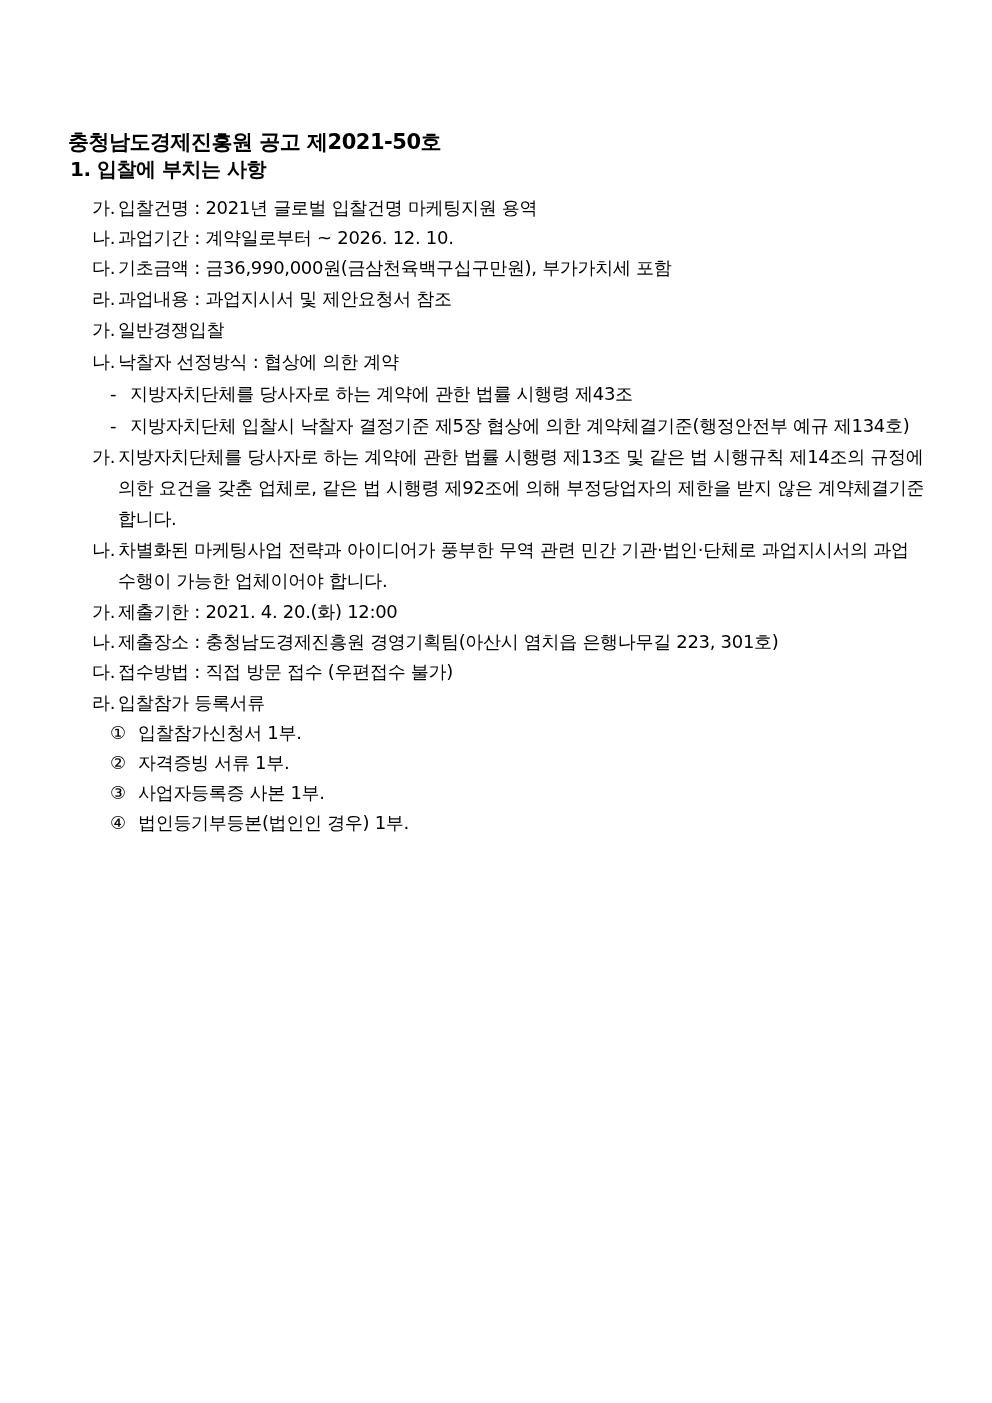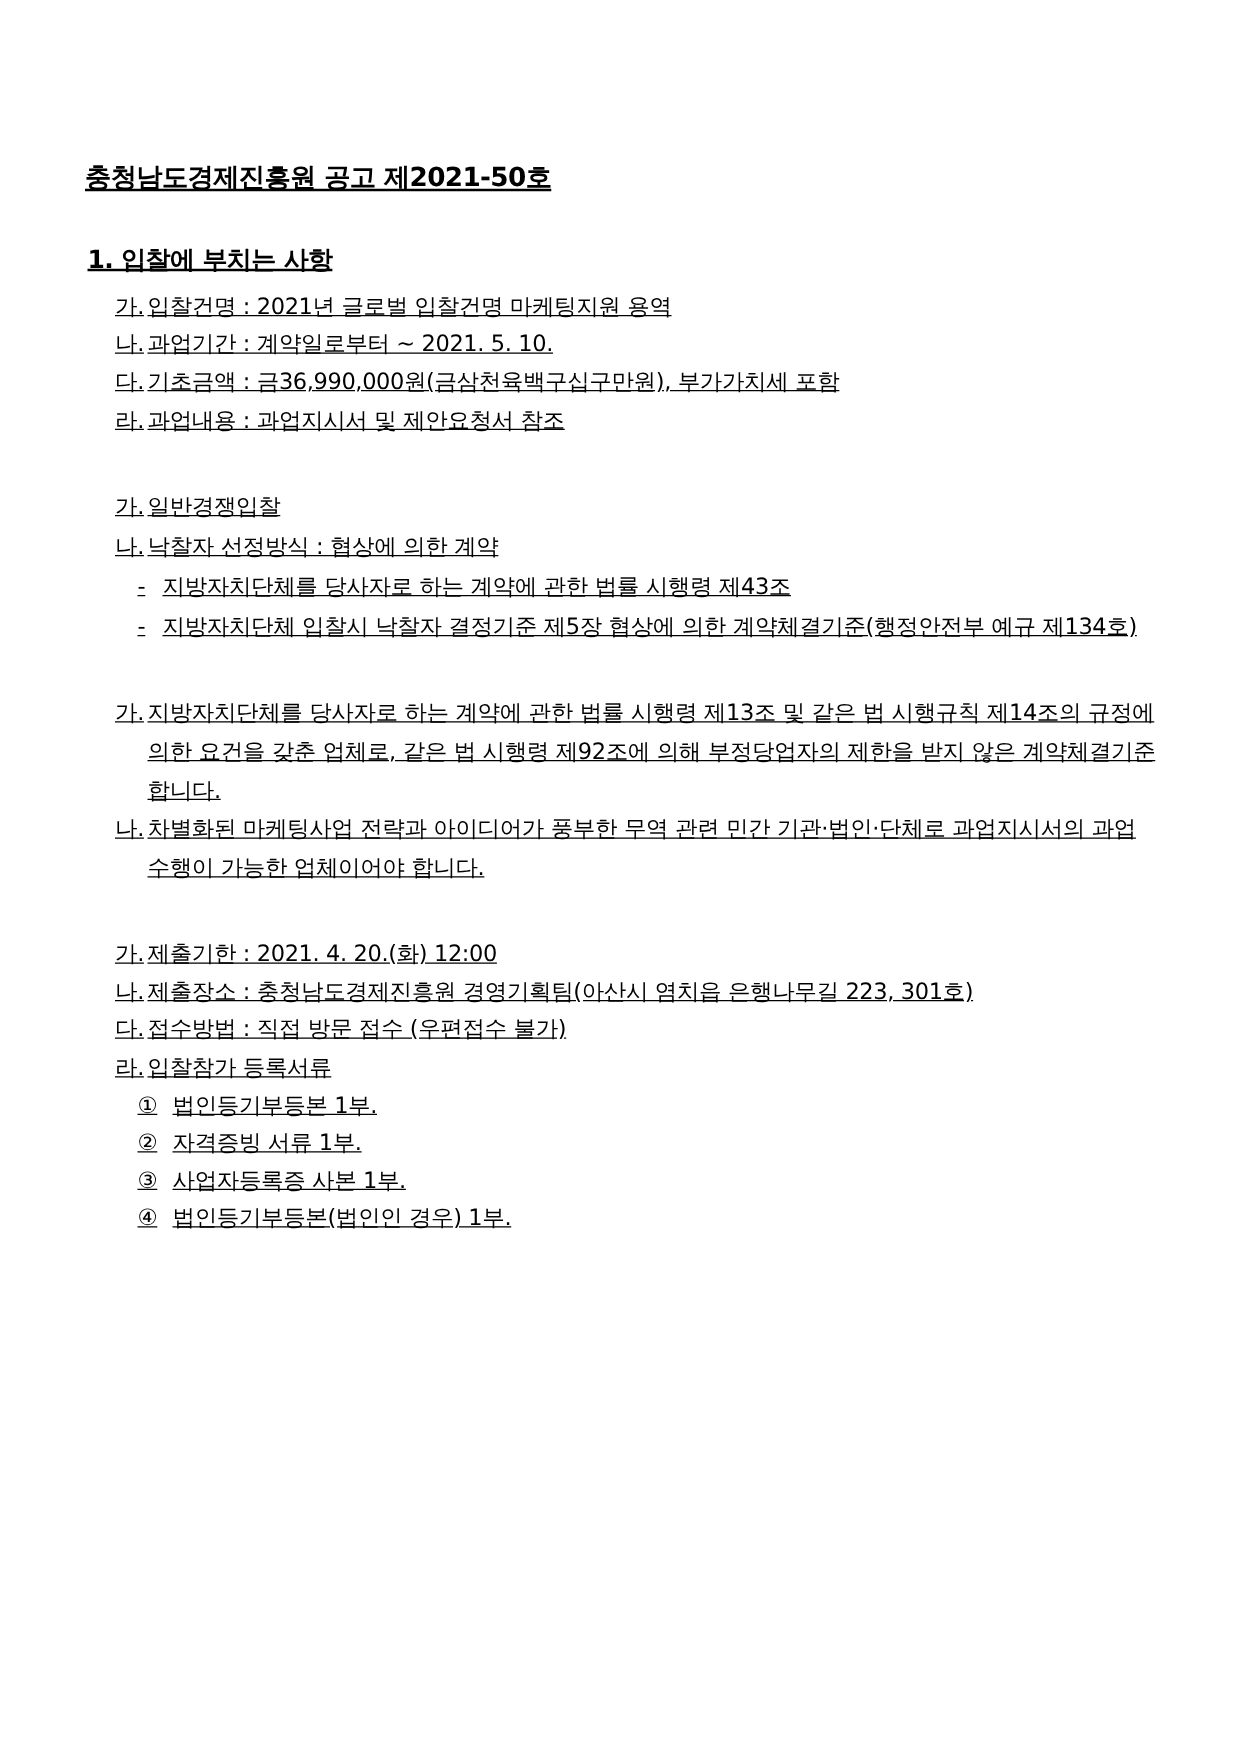--- a/index.html
+++ b/index.html
@@ -12,39 +12,37 @@
     color: #000000;
   }
   .page {
     position: relative;
     width: 992px;
     height: 1403px;
     margin: 0 auto;
     background: #ffffff;
     box-sizing: border-box;
     padding: 128px 64px 60px 64px;
-    text-decoration: underline;
   }
   .doc-number {
     font-size: 21px;
     font-weight: bold;
     letter-spacing: -0.5px;
     margin: 0 0 0 4px;
   }
   .doc-title {
     text-align: center;
     font-size: 27px;
     font-weight: bold;
     letter-spacing: -0.5px;
     margin: 52px 0 0 0;
     text-decoration: underline;
     text-underline-offset: 5px;
   }
   .section {
-    margin-top: 38px;
   }
   .section-heading {
     font-size: 20px;
     font-weight: bold;
     letter-spacing: -0.5px;
     margin: 0 0 10px 6px;
   }
   .items {
     margin: 0;
     padding: 0;
@@ -90,21 +88,21 @@
   <div id="sections-root">
       <div class="section sec1">
         <div class="section-heading">1. 입찰에 부치는 사항</div>
         <ul class="items">
           <li class="item level1">
             <span class="marker">가.</span>
             <span class="text">입찰건명 : 2021년 글로벌 입찰건명 마케팅지원 용역</span>
           </li>
           <li class="item level1">
             <span class="marker">나.</span>
-            <span class="text">과업기간 : 계약일로부터 ~ 2021. 5. 10.</span>
+            <span class="text">과업기간 : 계약일로부터 ~ 2026. 12. 10.</span>
           </li>
           <li class="item level1">
             <span class="marker">다.</span>
             <span class="text">기초금액 : 금36,990,000원(금삼천육백구십구만원), 부가가치세 포함</span>
           </li>
           <li class="item level1">
             <span class="marker">라.</span>
             <span class="text">과업내용 : 과업지시서 및 제안요청서 참조</span>
           </li>
         </ul>
@@ -154,21 +152,21 @@
           <li class="item level1">
             <span class="marker">다.</span>
             <span class="text">접수방법 : 직접 방문 접수 (우편접수 불가)</span>
           </li>
           <li class="item level1">
             <span class="marker">라.</span>
             <span class="text">입찰참가 등록서류</span>
           </li>
           <li class="item level3">
             <span class="marker">①</span>
-            <span class="text">법인등기부등본 1부.</span>
+            <span class="text">입찰참가신청서 1부.</span>
           </li>
           <li class="item level3">
             <span class="marker">②</span>
             <span class="text">자격증빙 서류 1부.</span>
           </li>
           <li class="item level3">
             <span class="marker">③</span>
             <span class="text">사업자등록증 사본 1부.</span>
           </li>
           <li class="item level3">

